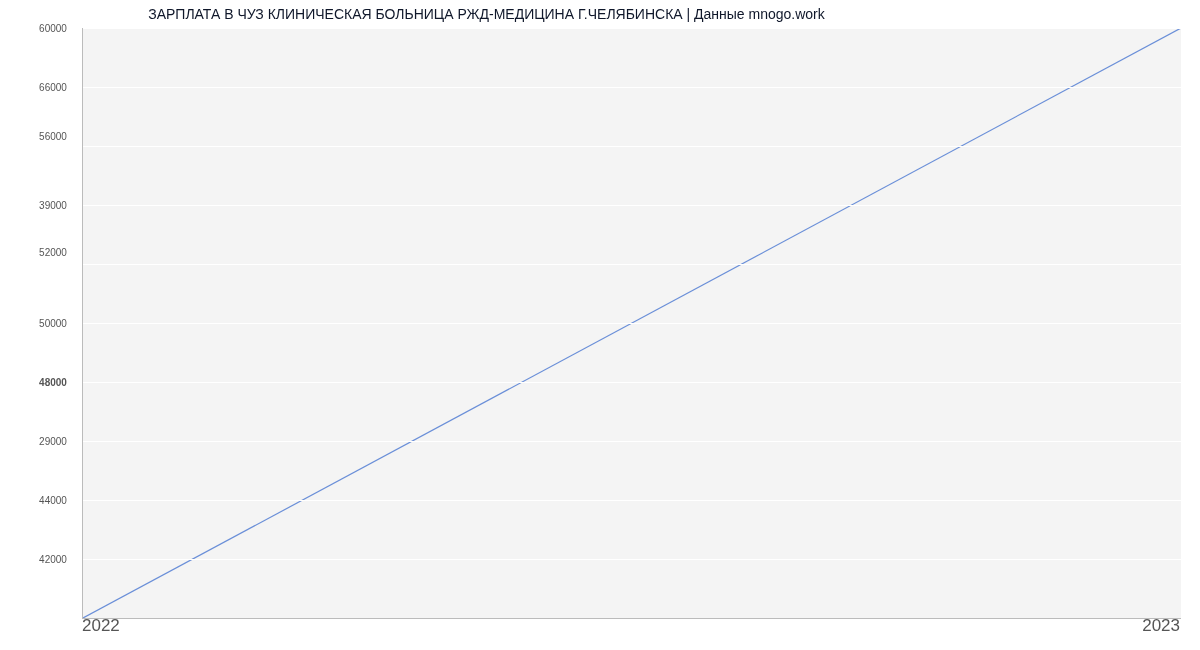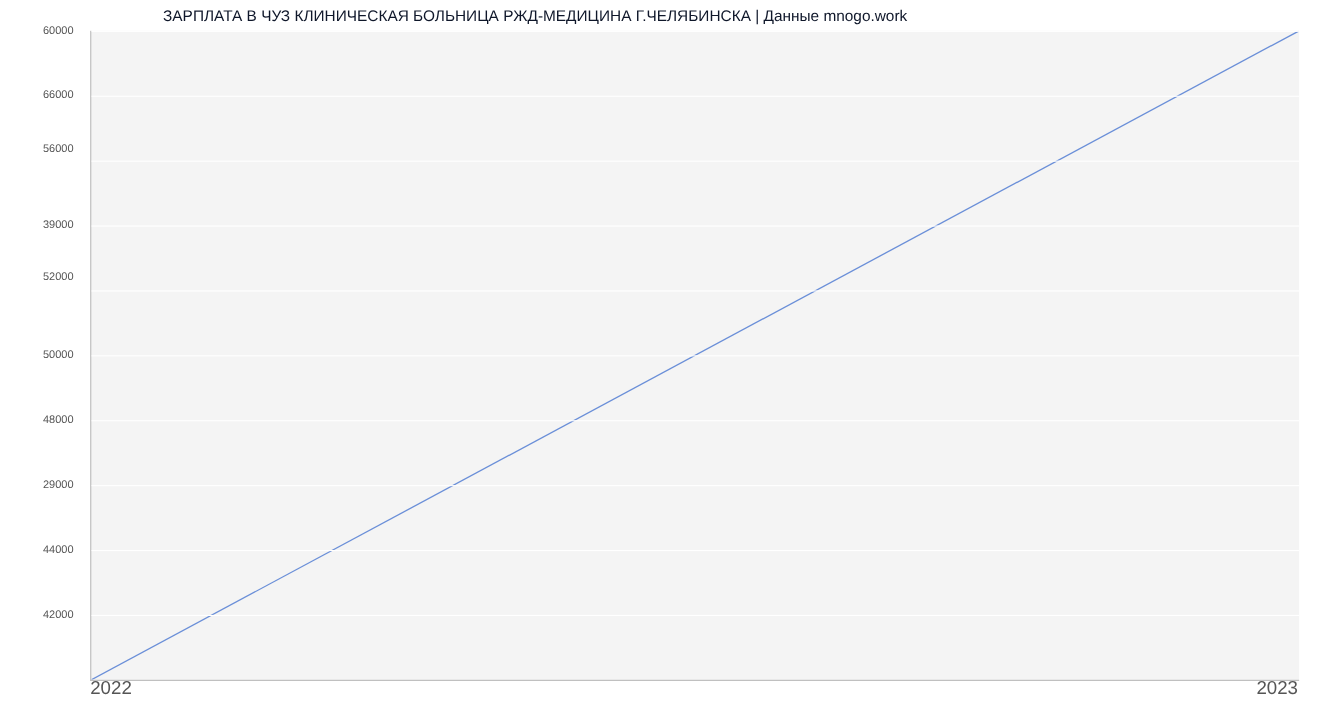--- a/index.html
+++ b/index.html
@@ -112,21 +112,21 @@
       <div class="y-axis-tickmark" style="top: 59px;"></div>
       <div class="grid-line" style="top: 0px;"></div>
       <div class="y-axis-tickmark" style="top: 0px;"></div>
       <div class="x-axis-tickmark" style="left: 0px;"></div>
     </div>
 
 <div class="y-tick" style="top: 618px; margin-top: 44px;">40000</div>
     <div class="y-tick" style="top: 559px;">42000</div>
     <div class="y-tick" style="top: 500px;">44000</div>
     <div class="y-tick" style="top: 441px;">29000</div>
-    <div class="y-tick" style="top: 382px;">48000</div>
+    <div class="y-tick" style="top: 382px; font-weight: bold;">48000</div>
     <div class="y-tick" style="top: 323px;">50000</div>
     <div class="y-tick" style="top: 252px;">52000</div>
     <div class="y-tick" style="top: 205px;">39000</div>
     <div class="y-tick" style="top: 136px;">56000</div>
     <div class="y-tick" style="top: 87px;">66000</div>
     <div class="y-tick" style="top: 28px;">60000</div>
     <div class="x-tick" style="transform: translateX(0px); left: 82px;">2022</div>
     <div class="x-tick" style="transform: translateX(-100%); left: 1180px;">2023</div>
   </div>
 

